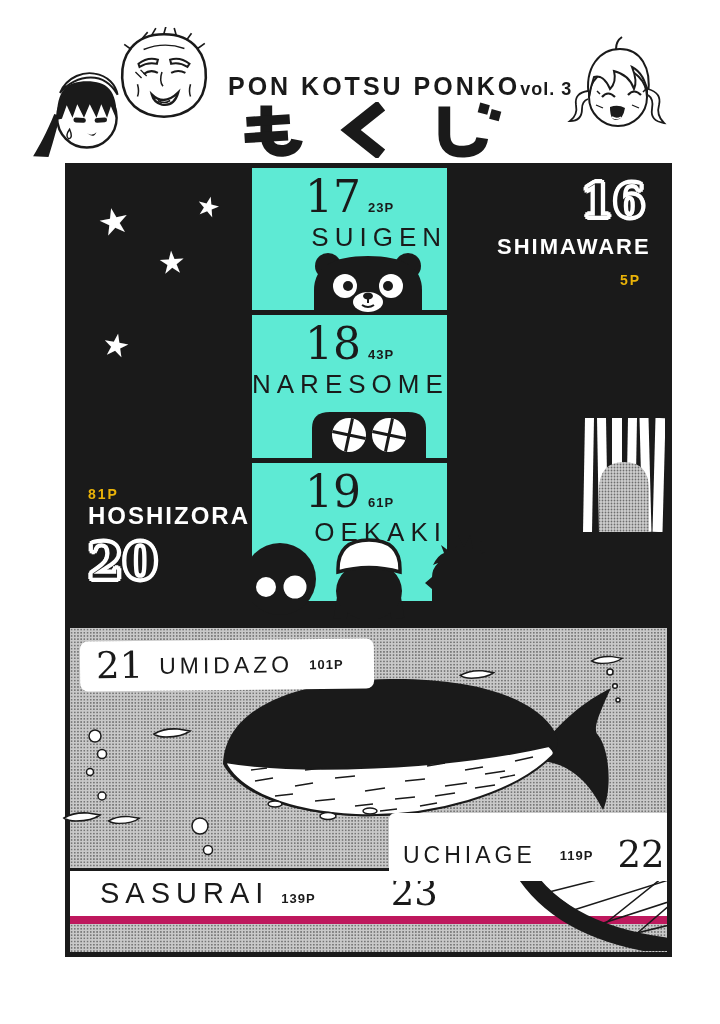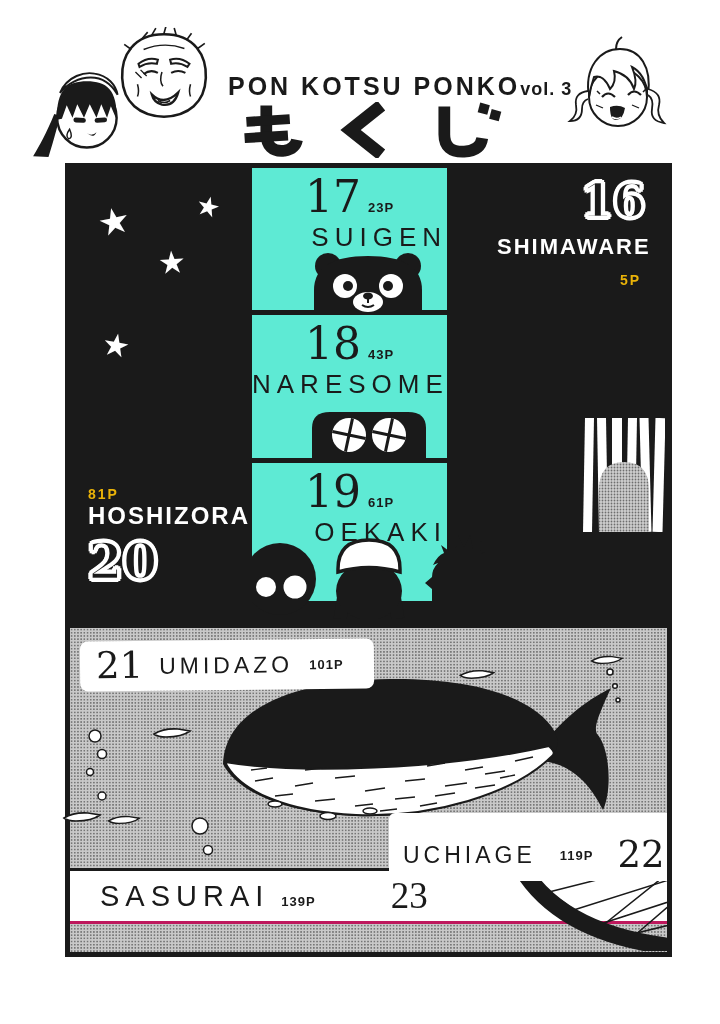--- a/index.html
+++ b/index.html
@@ -37,21 +37,21 @@
   }
   .stencil{font-weight:800;color:#ffffff;letter-spacing:2px;}
   .wpnum{color:#eab308;font-size:14px;font-weight:700;letter-spacing:2px;}
   
   .sect-whale{left:0;top:460px;width:597px;height:240px;}
   .label{background:#ffffff;border-radius:8px;display:flex;align-items:center;z-index:6;}
   .label .bignum{font-size:37px;}
   .label .hand{margin-top:0;font-size:23px;letter-spacing:4px;}
   
   .sect-sasurai{left:0;top:700px;width:597px;height:56px;background:#ffffff;
-    border-top:3px solid #1a1a1a;border-bottom:3px solid #be185d;box-sizing:border-box;
+    border-top:3px solid #1a1a1a;border-bottom:8px solid #be185d;box-sizing:border-box;
     display:flex;align-items:center;padding-left:30px;z-index:2;}
   .sect-gray{left:0;top:756px;width:597px;height:28px;z-index:1;}
   .wheel{z-index:4;}
 </style>
 </head>
 <body>
 
 <div class="abs" style="left:0;top:0;width:720px;height:160px;">
 
   <svg class="abs" style="left:30px;top:64px;" width="108" height="96" viewBox="0 0 110 100">
@@ -260,21 +260,21 @@
     <div class="label abs" style="right:0;top:185px;width:246px;height:52px;padding:16px 18px 0 14px;gap:24px;border-radius:6px 0 0 6px;">
       <span class="hand">UCHIAGE</span>
       <span class="pnum">119P</span>
       <span class="bignum" style="margin-left:auto;">22</span>
     </div>
   </div>
 
   <div class="abs sect-sasurai">
     <span class="hand" style="font-size:29px;margin-top:0;">SASURAI</span>
     <span class="pnum" style="margin-left:12px;margin-top:10px;">139P</span>
-    <span class="bignum" style="font-size:37px;margin-left:75px;font-family:Liberation Serif, serif;">23</span>
+    <span class="bignum" style="font-size:37px;margin-left:75px;">23</span>
   </div>
 
   <div class="abs sect-gray halftone"></div>
 
   <svg class="abs wheel" style="left:427px;top:688px;" width="170" height="95" viewBox="0 0 170 95">
     <g stroke="#1a1a1a" stroke-width="1.6">
       <path d="M26,14 L190,-12 M44,38 L195,0 M64,58 L200,15 M88,73 L205,35 M115,83 L210,60 M142,88 L215,85"></path>
       <path d="M30,20 L120,85 M55,50 L160,90 M20,8 L80,70 M95,78 L180,10 M130,86 L195,30 M70,62 L168,92"></path>
     </g>
     <path d="M20,4 C45,52 95,80 168,90" stroke="#1a1a1a" stroke-width="17" fill="none" stroke-linecap="round"></path>

